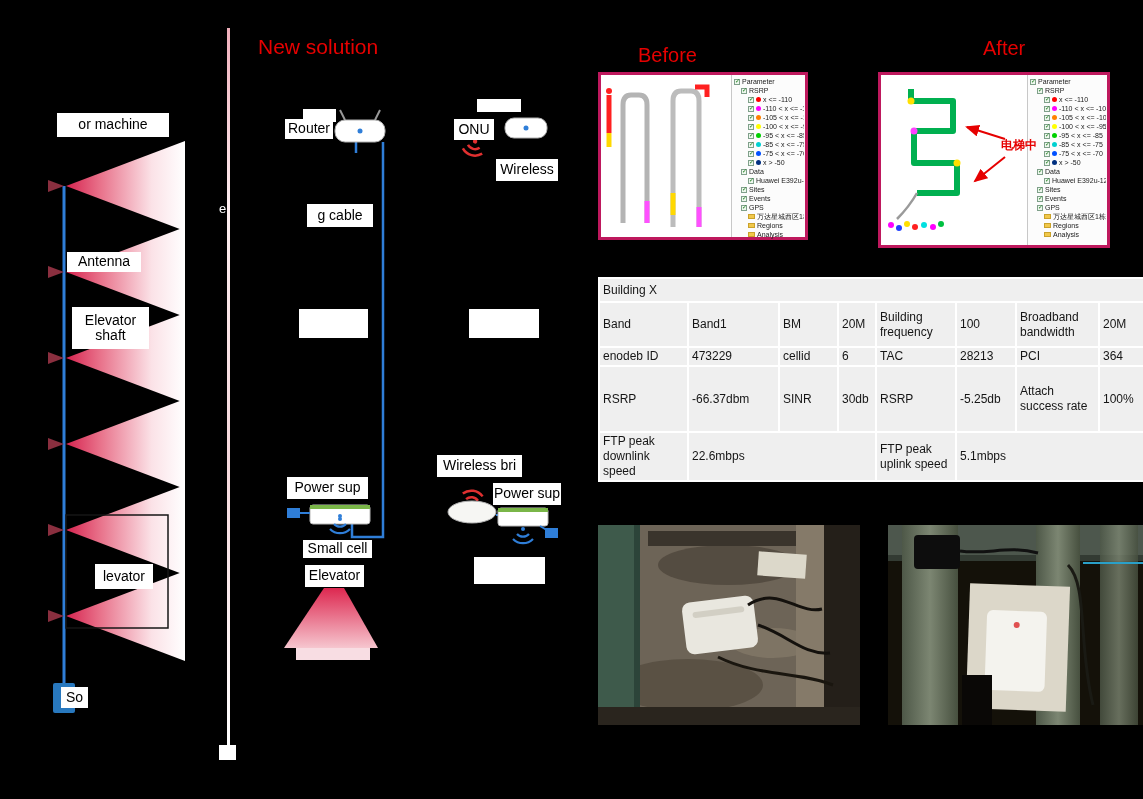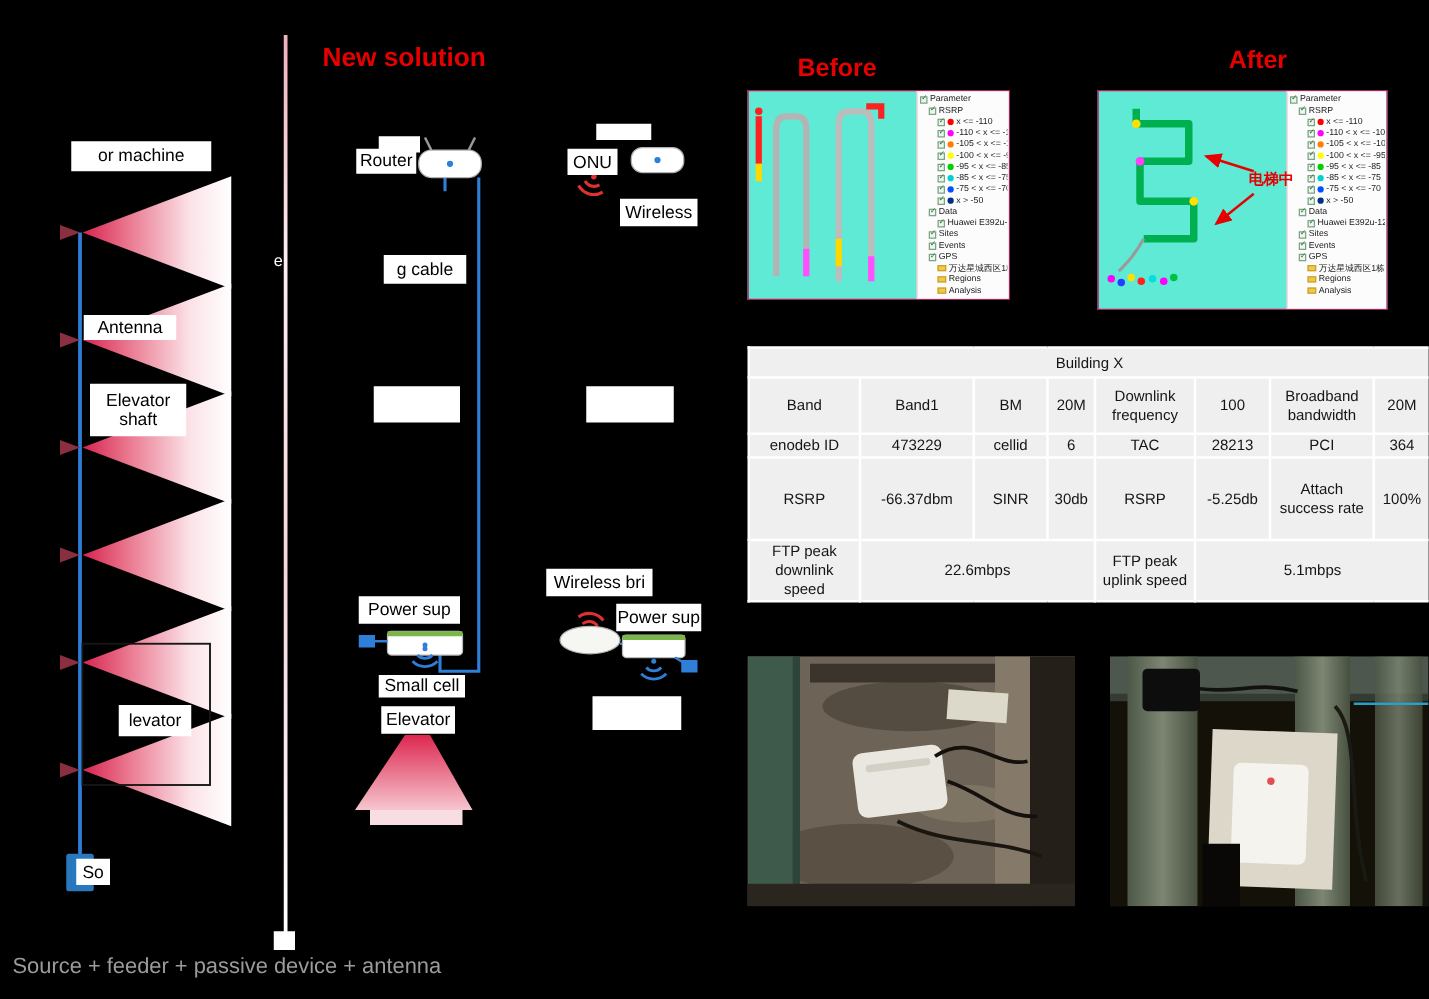--- a/index.html
+++ b/index.html
@@ -1,30 +1,30 @@
 <!DOCTYPE html>
 <html style="--accent-red: #e60000; --cable-blue: #2f7ed8; --beam-red: #dd2850; --caption-gray: #9b9b9b; --small-cell-green: #7ab648; --wifi-red: #e03030; --trace-green: #00b050; --table-cell-gray: #efefef;"><head>
 <meta charset="utf-8">
 <style>
   *{margin:0;padding:0;box-sizing:border-box;}
   body{background:#000;font-family:"Liberation Sans",sans-serif;}
   #stage{position:relative;width:1143px;height:799px;background:#000;overflow:hidden;}
   .abs{position:absolute;}
   .wbox{position:absolute;background:#fff;color:#000;display:flex;align-items:center;justify-content:center;text-align:center;font-size:14px;line-height:1.1;z-index:2;}
-  .rtitle{position:absolute;color:var(--accent-red);font-weight:bold;z-index:2;}
-  .panel{position:absolute;background:#5eead4;border:1px solid #be185d;z-index:2;}
+  .rtitle{position:absolute;color:var(--accent-red);font-weight:normal;z-index:2;}
+  .panel{position:absolute;background:#ffffff;border:3px solid #be185d;z-index:2;}
   .legend{position:absolute;top:0;right:0;bottom:0;border-left:1px solid #c8c8c8;background:#fcfcfc;padding:2px 1px 0 2px;color:#1a1a1a;z-index:3;}
   .trow{display:flex;align-items:center;height:9px;font-size:7px;white-space:nowrap;overflow:hidden;}
   .i1{padding-left:7px}.i2{padding-left:14px}
   .cb{width:6px;height:6px;border:1px solid #7fa08a;background:#eef7ee;margin-right:2px;flex:0 0 auto;position:relative;}
   .cb::after{content:"\2713";position:absolute;left:0;top:-1.5px;font-size:6px;color:#157a15;line-height:6px;}
   .dot{width:5px;height:5px;border-radius:50%;margin-right:2px;flex:0 0 auto;}
   .folder{width:7px;height:5px;background:#f1c84b;border:1px solid #caa22b;margin-right:2px;flex:0 0 auto;}
   .spec{position:absolute;left:598px;top:277px;width:545px;border-collapse:collapse;table-layout:fixed;font-size:12px;color:#151515;z-index:2;}
-  .spec th,.spec td{border:2px solid #fff;background:var(--table-cell-gray);text-align:center;vertical-align:middle;padding:1px 3px;font-weight:normal;line-height:1.25;}
+  .spec th,.spec td{border:2px solid #fff;background:var(--table-cell-gray);text-align:left;vertical-align:middle;padding:1px 3px;font-weight:normal;line-height:1.25;}
   .photo{position:absolute;overflow:hidden;z-index:2;background:#222;}
   .annot{position:absolute;color:var(--accent-red);font-weight:bold;font-size:12px;z-index:4;white-space:nowrap;}
   .caption{position:absolute;color:var(--caption-gray);font-size:17.5px;z-index:2;}
   .frag{position:absolute;color:#fff;font-size:13px;z-index:2;}
   .divider{position:absolute;left:227px;top:28px;width:3px;height:718px;z-index:1;
     background:linear-gradient(180deg,#f0b0bc,#fdeef0 25%,#f5d8dc 60%,#ffffff);}
 </style>
 </head>
 <body>
 
@@ -68,21 +68,20 @@
     <span>Elevator</span>
     <span>shaft</span>
   </div>
   <div class="wbox" style="left:95px;top:564px;width:58px;height:25px">
     <span>levator</span>
   </div>
   <div class="wbox" style="left:61px;top:687px;width:27px;height:21px">
     <span>So</span>
   </div>
   <div class="frag" style="left:219px;top:201px">e</div>
-  <div class="caption" style="left:10px;top:762px">Source + feeder + passive device + antenna</div>
 
   <div class="divider"></div>
   <div class="wbox" style="left:219px;top:745px;width:17px;height:15px"></div>
 
   <div class="rtitle" style="left:258px;top:35px;font-size:21px">New solution</div>
 
   <svg class="abs" style="left:240px;top:95px;z-index:1" width="350" height="570" viewBox="0 0 350 570">
     <defs>
       <linearGradient id="gradVBeam" x1="0" y1="0" x2="0" y2="1">
         <stop offset="0" stop-color="#dd2850"></stop>
@@ -411,21 +410,21 @@
     </colgroup>
     <tbody>
         <tr style="height:24px">
           <th colspan="8">Building X</th>
         </tr>
     <tr style="height:45px">
       <td>Band</td>
       <td>Band1</td>
       <td>BM</td>
       <td>20M</td>
-      <td>Downlink frequency</td>
+      <td>Building frequency</td>
       <td>100</td>
       <td>Broadband bandwidth</td>
       <td>20M</td>
     </tr>
     <tr style="height:15px">
       <td>enodeb ID</td>
       <td>473229</td>
       <td>cellid</td>
       <td>6</td>
       <td>TAC</td>

